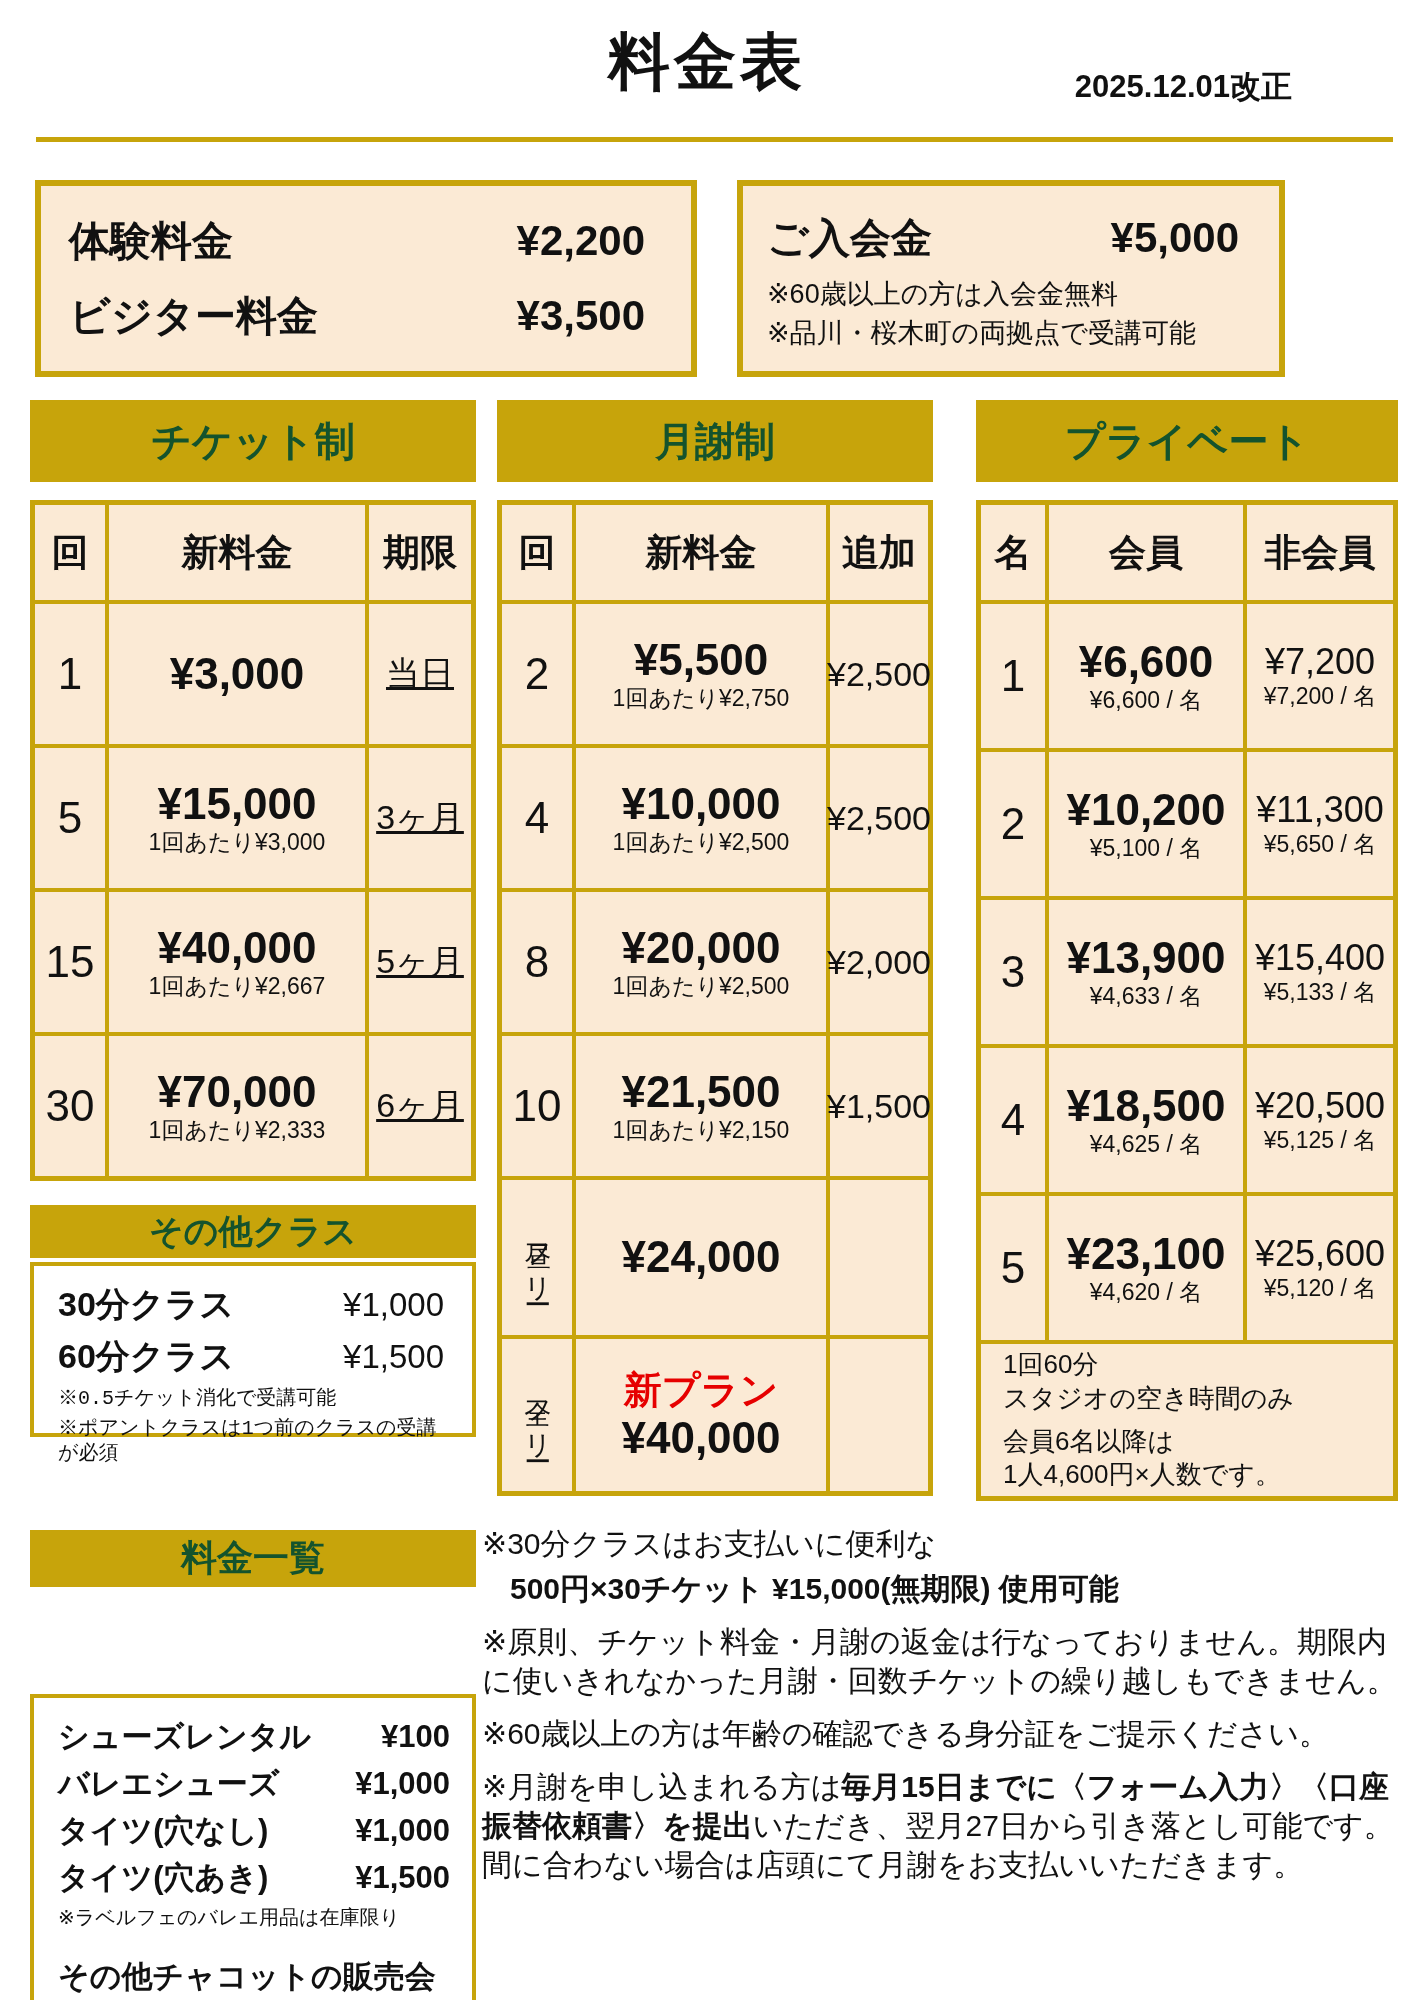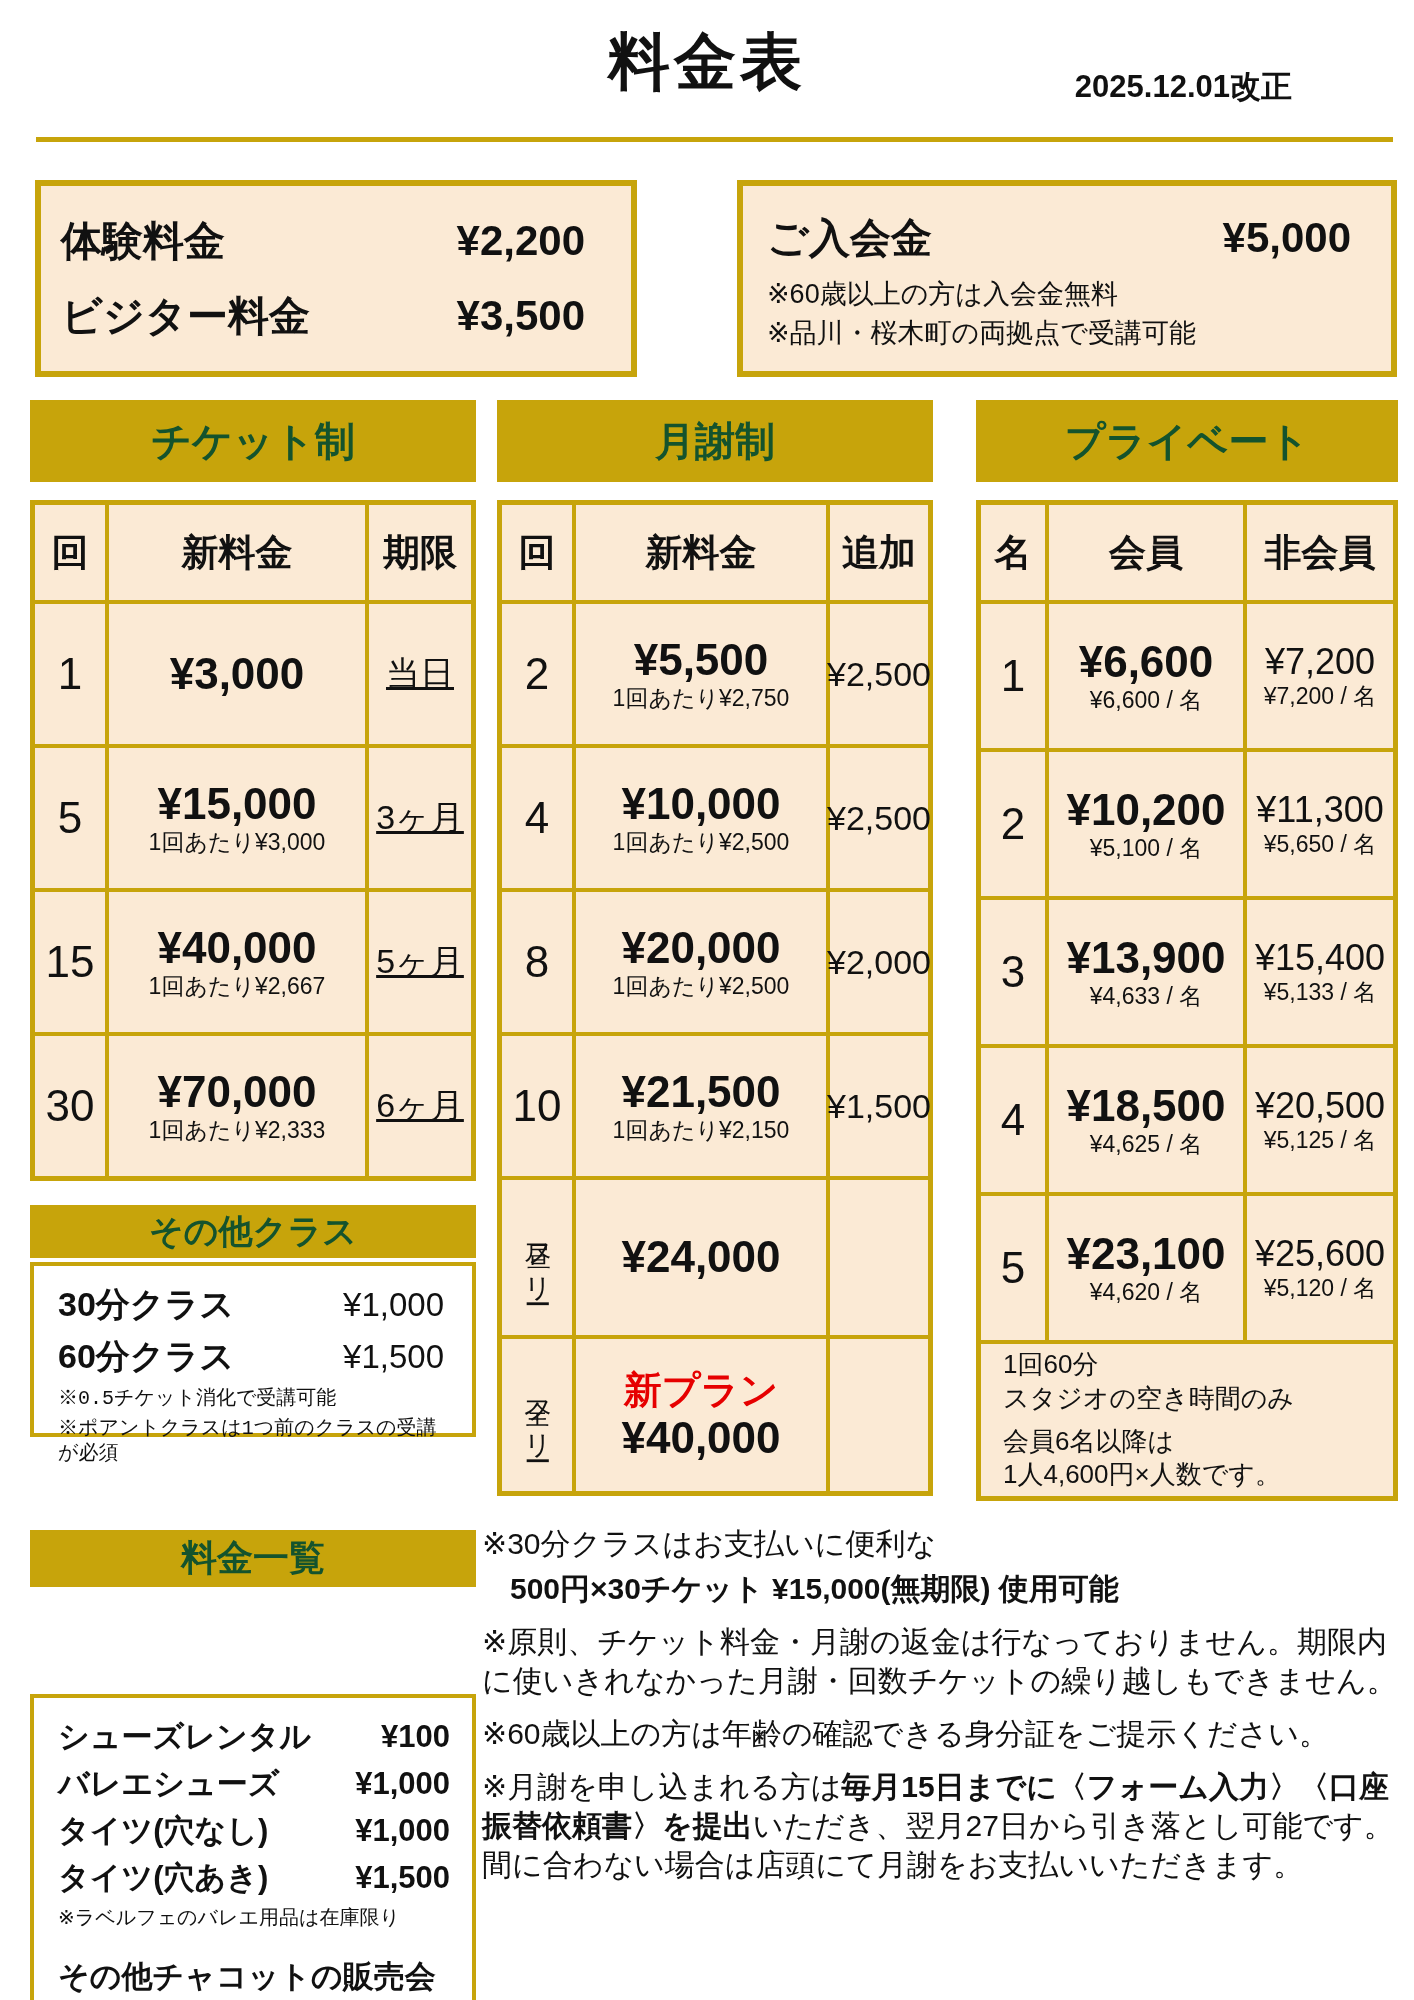--- a/index.html
+++ b/index.html
@@ -16,22 +16,22 @@
   }
   
   .page-title{position:absolute;top:20px;left:0;right:0;text-align:center;
     font-size:62px;font-weight:bold;letter-spacing:4px;}
   .revision{position:absolute;top:66px;right:122px;font-size:31px;font-weight:bold;}
   .rule{position:absolute;top:137px;left:36px;width:1357px;height:5px;background:var(--gold);}
   
   .ibox{position:absolute;top:180px;height:197px;background:var(--cream);
     border:6px solid var(--gold);box-sizing:border-box;display:flex;
     flex-direction:column;justify-content:center;}
-  .ibox.trial{left:35px;width:602px;padding:0 46px 0 20px;gap:20px;}
-  .ibox.adm{left:737px;width:660px;padding:11px 40px 6px 24px;gap:3px;}
+  .ibox.trial{left:35px;width:662px;padding:0 46px 0 28px;gap:20px;}
+  .ibox.adm{left:737px;width:548px;padding:11px 40px 6px 24px;gap:3px;}
   .irow{display:flex;justify-content:space-between;align-items:baseline;font-weight:bold;}
   .irow .lbl{font-size:41px;}
   .irow .prc{font-size:42px;}
   .ibox.adm .irow{margin-bottom:8px;}
   .anote{font-size:27px;line-height:1.3;}
   
   .band{position:absolute;background:var(--gold);color:#14532d;font-weight:bold;
     display:flex;align-items:center;justify-content:center;}
   .band.big{top:400px;height:82px;font-size:40px;}
   .band.b-ticket{left:30px;width:446px;}

